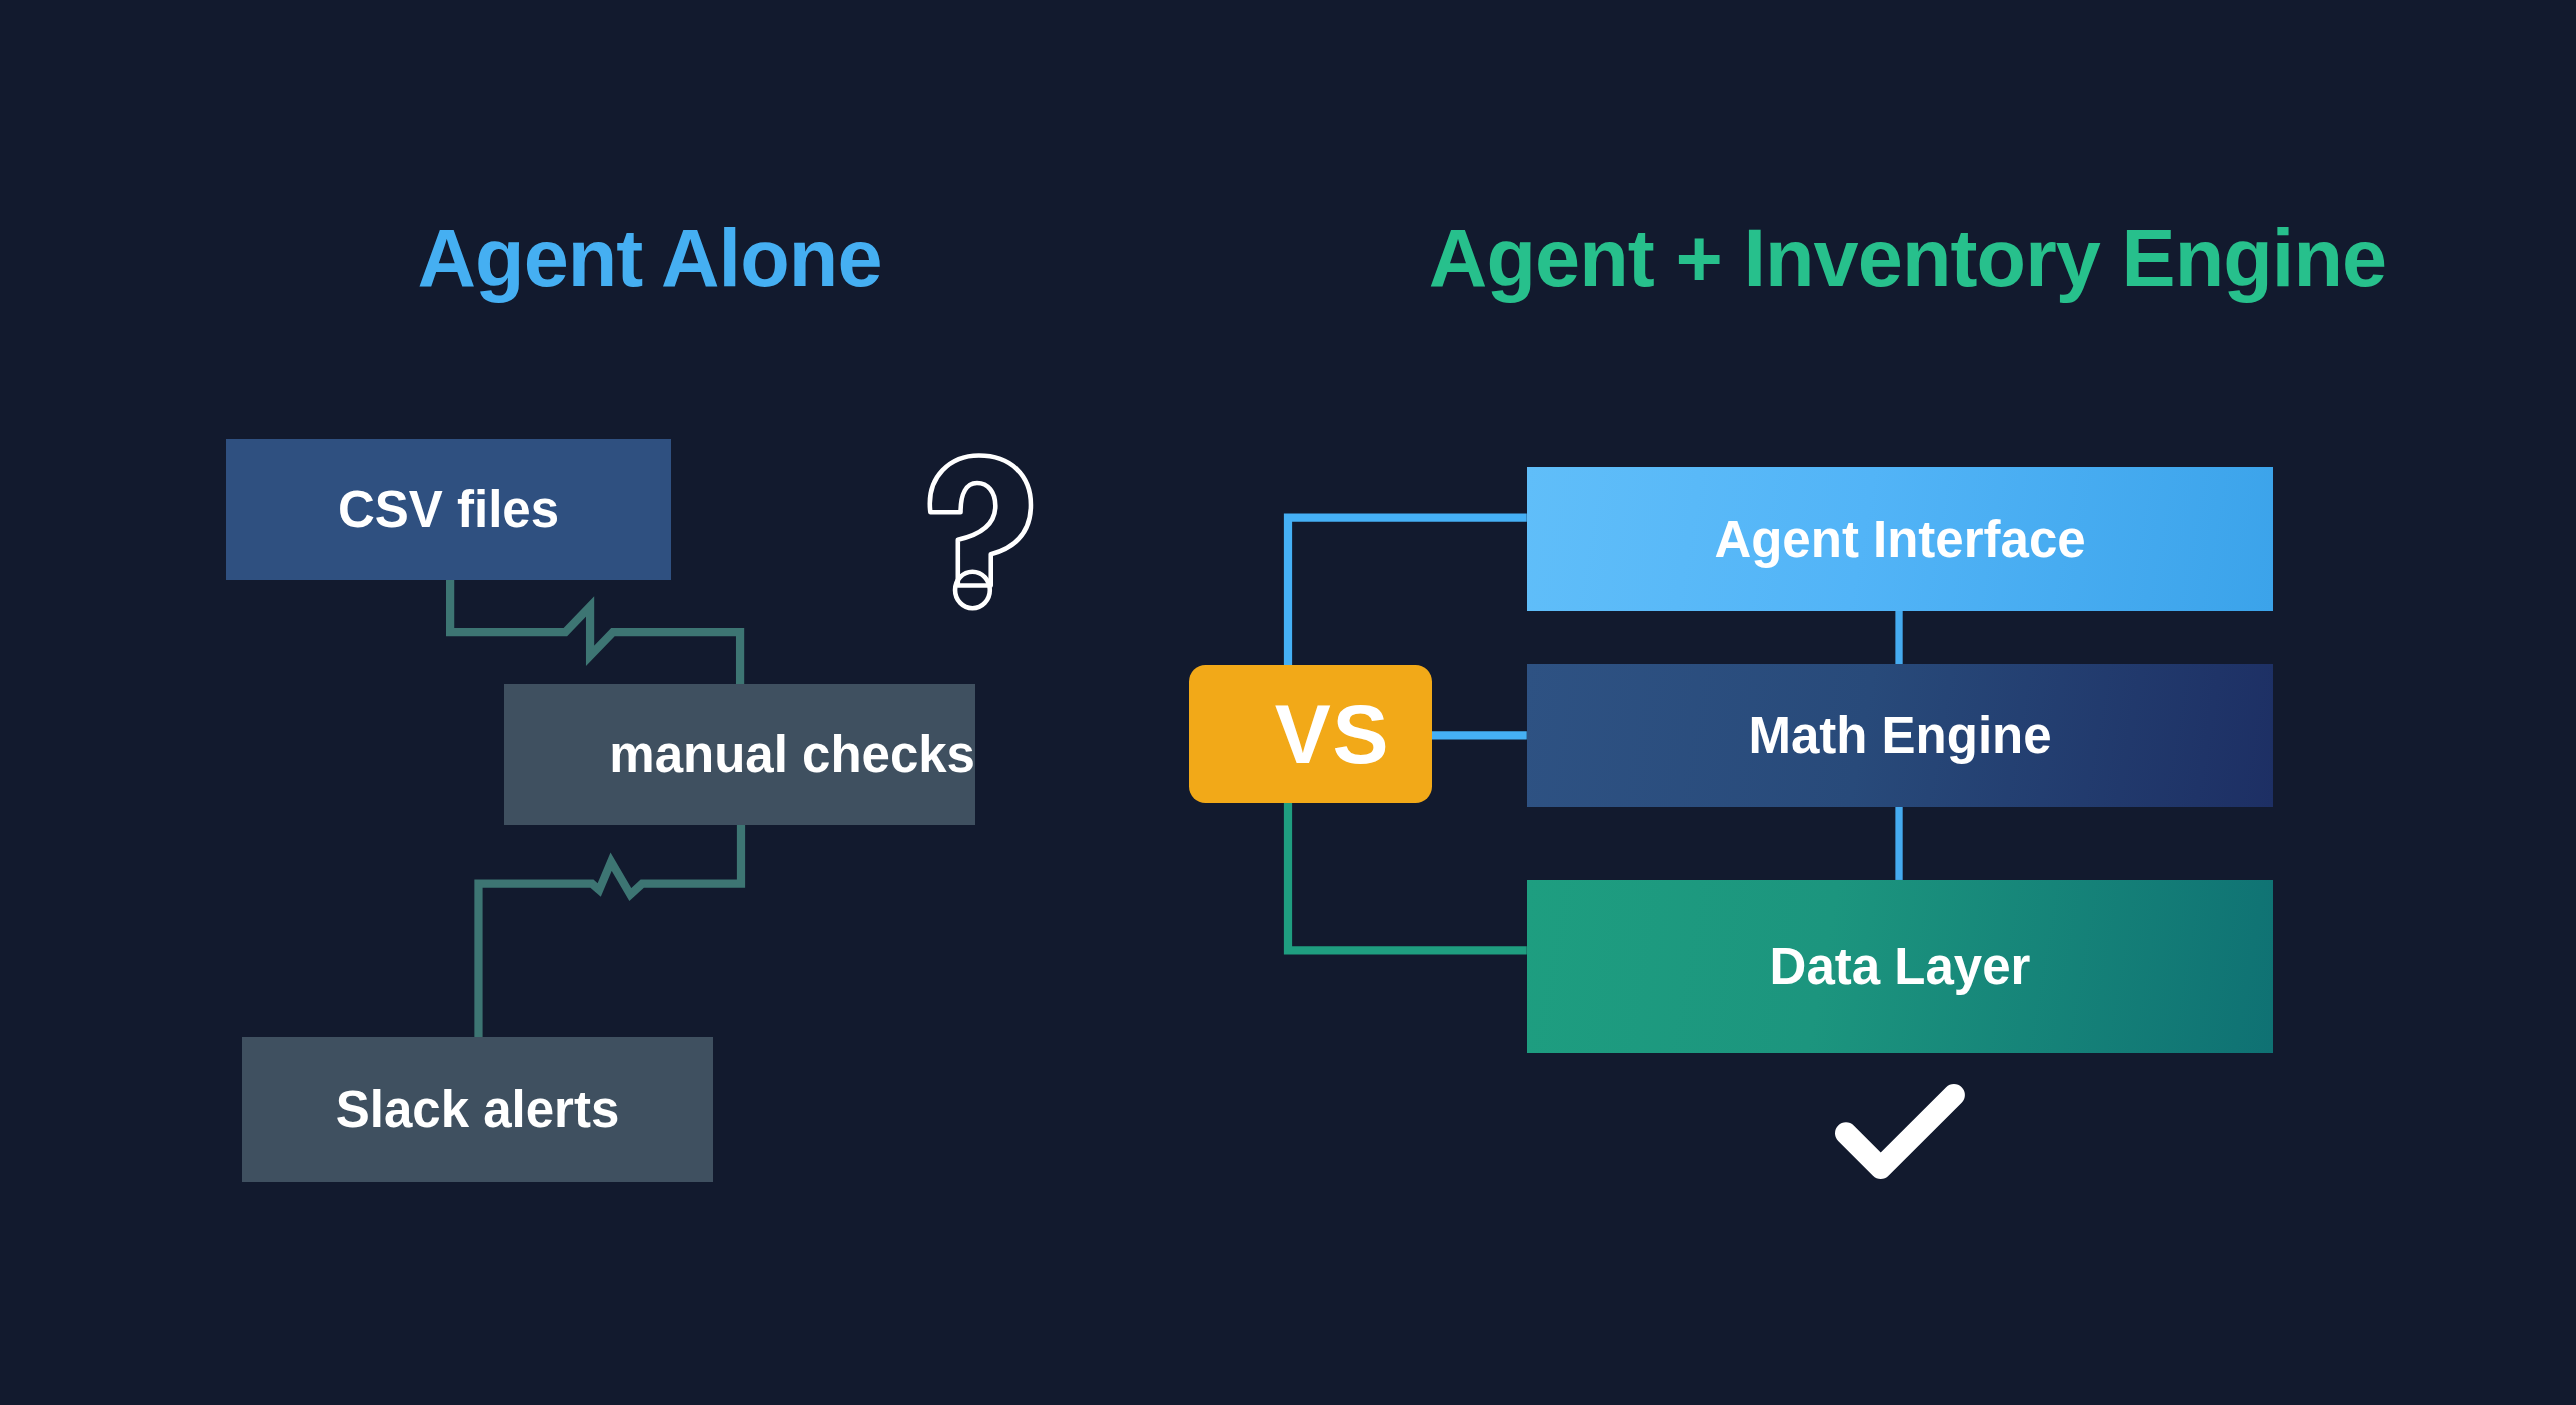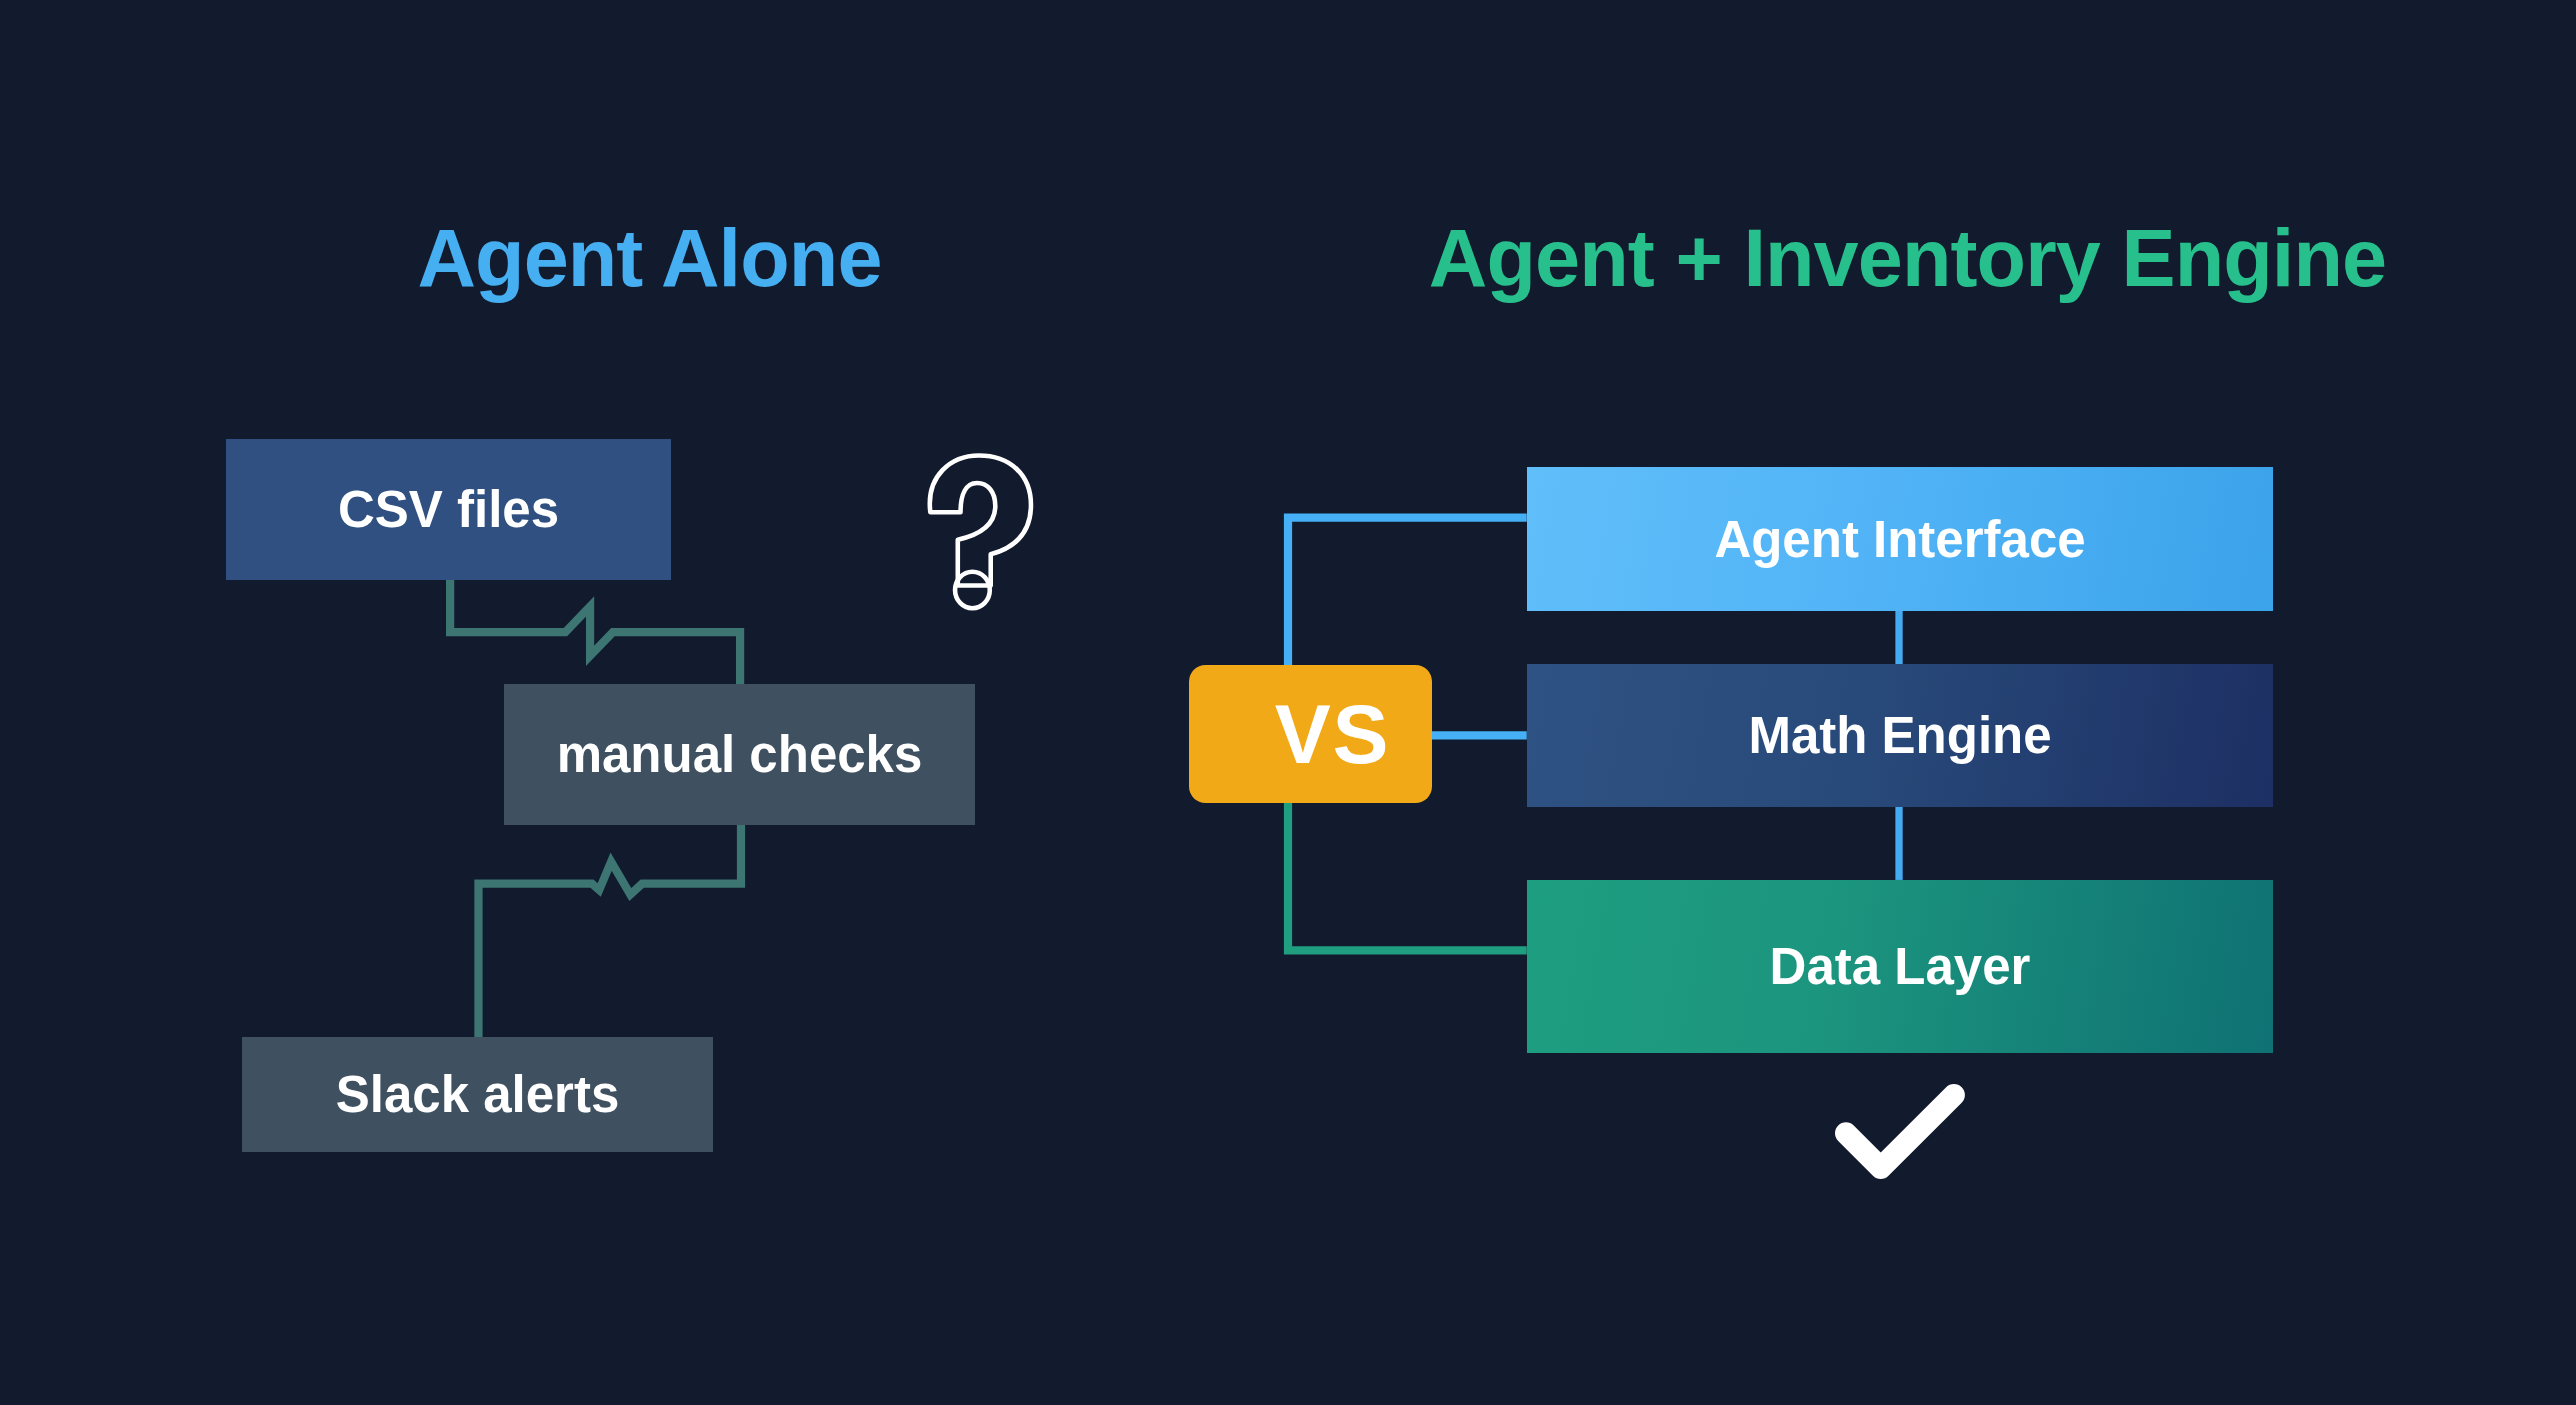--- a/index.html
+++ b/index.html
@@ -52,24 +52,24 @@
 
   <line x1="2076" y1="646" x2="2076" y2="726" stroke="#45abf0" stroke-width="8"></line>
   <line x1="2076" y1="882" x2="2076" y2="962" stroke="#45abf0" stroke-width="8"></line>
 
   <polyline points="2018,1239 2056,1277 2136,1197" fill="none" stroke="#ffffff" stroke-width="24" stroke-linecap="round" stroke-linejoin="round"></polyline>
 </svg>
 
 <div class="box left-box" style="left:226px; top:439px; width:445px; height:141px; background:#2f5080;">
   <span>CSV files</span>
 </div>
-<div class="box left-box" style="left:504px; top:684px; width:471px; height:141px; background:#3f5060;">
+<div class="box left-box" style="left:504px; top:684px; width:471px; height:141px; background:#3f5060;justify-content:flex-end;">
   <span>manual checks</span>
 </div>
-<div class="box left-box" style="left:242px; top:1037px; width:471px; height:115px; background:#3f5060;justify-content:center;">
+<div class="box left-box" style="left:242px; top:1037px; width:471px; height:145px; background:#3f5060;justify-content:center;">
   <span>Slack alerts</span>
 </div>
 
 <div class="vs" style="background:#f2a918;">
   <span>VS</span>
 </div>
 
 <div class="box right-box" style="left:1527px; top:447px; width:746px; height:144px; background:linear-gradient(100deg,#60bef9 0%,#52b4f7 45%,#3ba3ea 100%);margin-top:20px;">
   <span>Agent Interface</span>
 </div>

